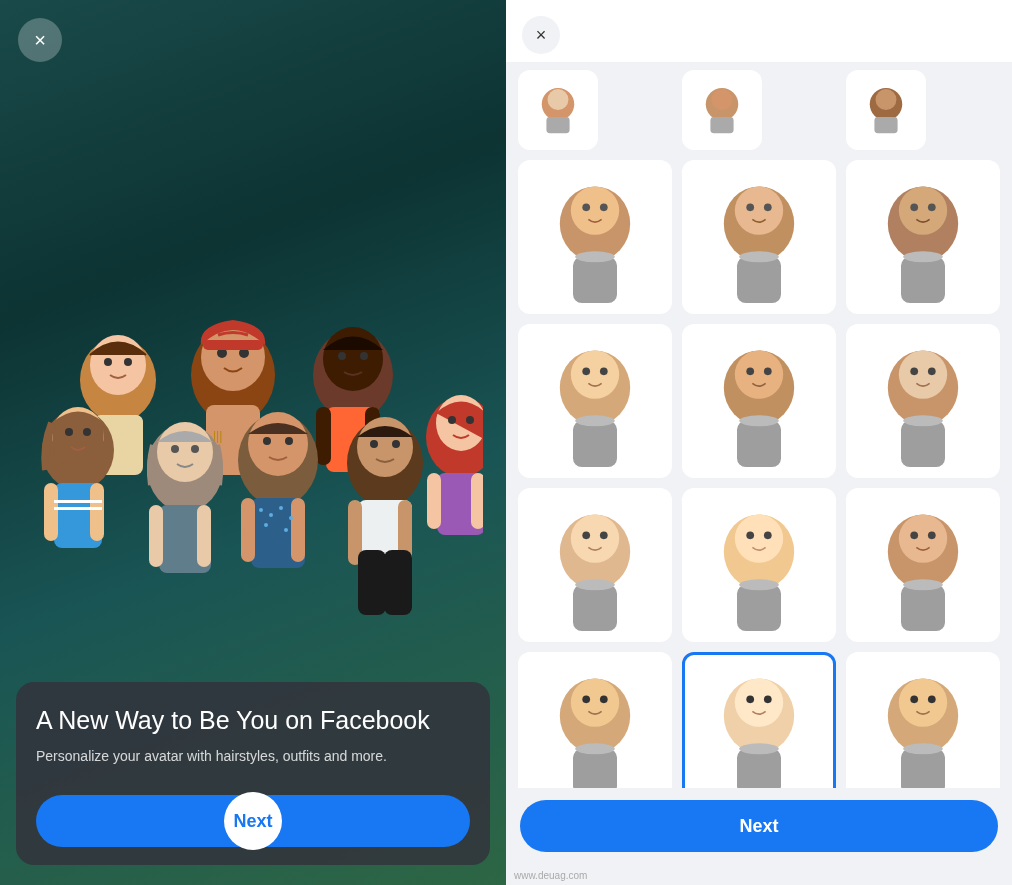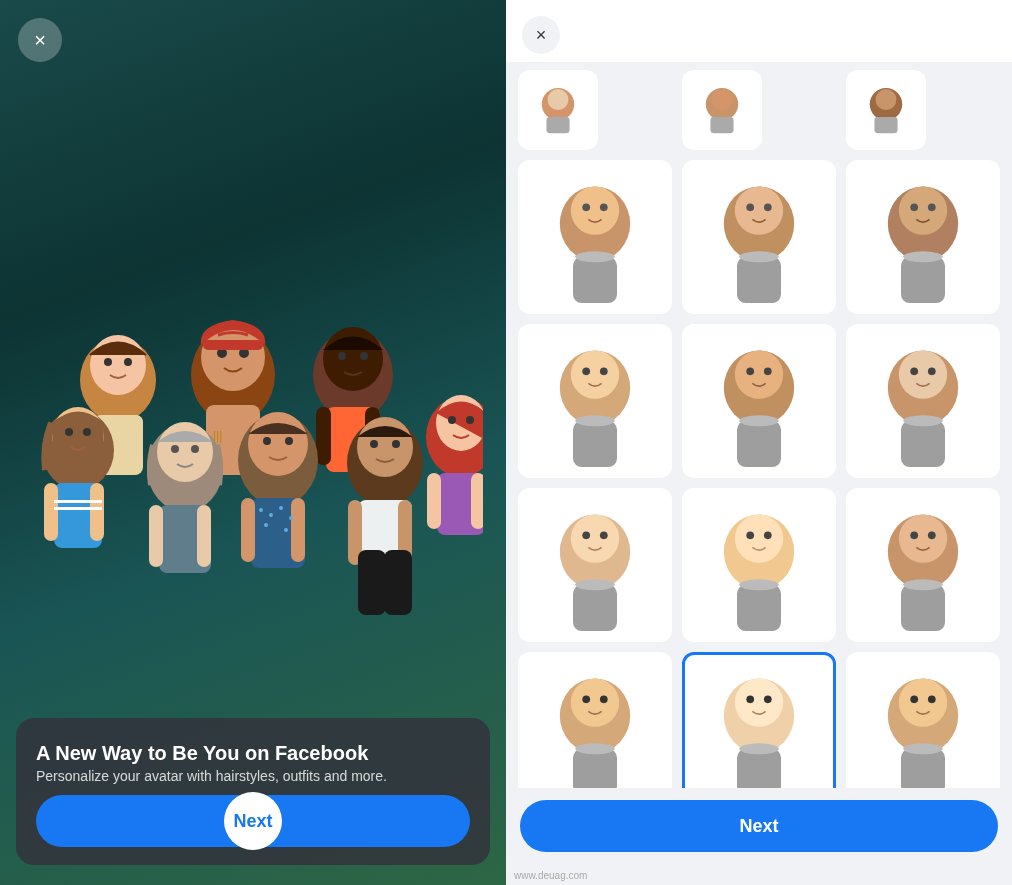--- a/index.html
+++ b/index.html
@@ -60,31 +60,32 @@
       position: absolute;
       bottom: 20px;
       left: 16px;
       right: 16px;
       background: rgba(50, 50, 60, 0.85);
       border-radius: 18px;
       padding: 22px 20px 18px;
     }
 
     .card-title {
-      font-size: 20px;
-      font-weight: 700;
+      font-size: 25px;
+      font-weight: 400;
       color: white;
       line-height: 1.3;
+      margin-bottom: 10px;
     }
 
     .card-desc {
       font-size: 14px;
       color: rgba(255,255,255,0.8);
       line-height: 1.5;
-      margin-bottom: 8px;
+      margin-bottom: 28px;
     }
 
     .next-btn-left {
       width: 100%;
       height: 52px;
       background: #1877f2;
       border-radius: 26px;
       border: none;
       display: flex;
       align-items: center;

